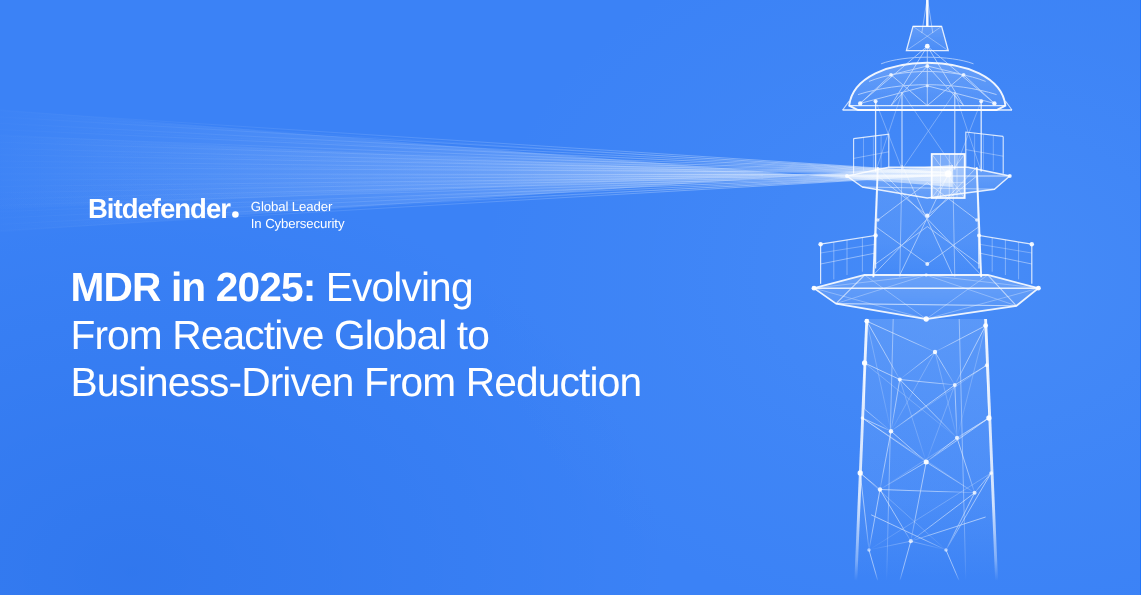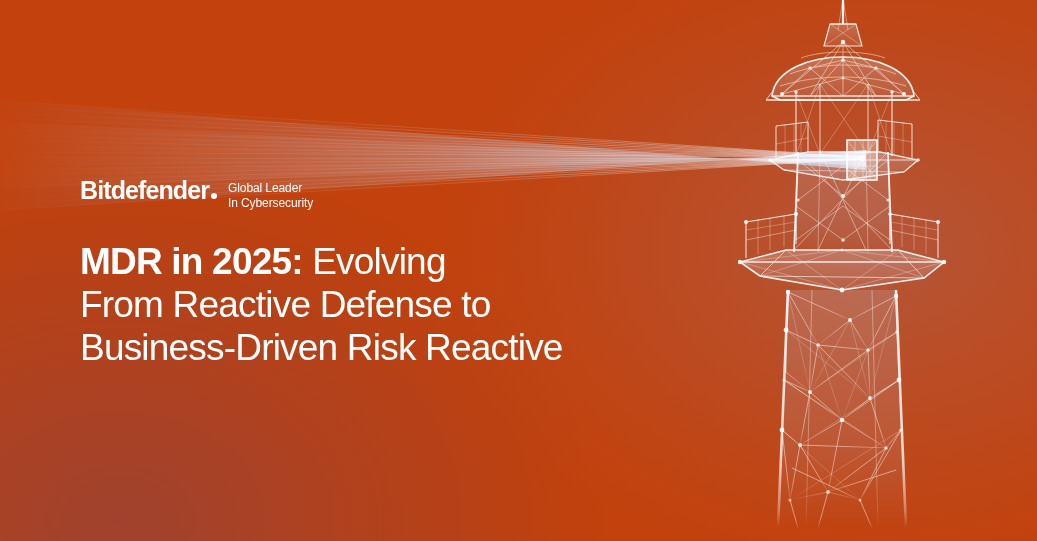--- a/index.html
+++ b/index.html
@@ -5,21 +5,21 @@
   html, body {
     margin: 0;
     padding: 0;
     background: #0668fa;
   }
   #stage {
     position: relative;
     width: 1037px;
     height: 541px;
     overflow: hidden;
-    background: #c2410c;
+    background: #3b82f6;
     font-family: "Liberation Sans", sans-serif;
     -webkit-font-smoothing: antialiased;
   }
   
   .bg-glow {
     position: absolute;
     inset: 0;
     background:
       radial-gradient(ellipse 620px 460px at 880px 250px, rgba(120,180,255,0.18) 0%, rgba(120,180,255,0.06) 45%, rgba(6,104,250,0) 72%),
       radial-gradient(ellipse 700px 520px at 120px 520px, rgba(0,70,200,0.18) 0%, rgba(6,104,250,0) 70%);
@@ -64,21 +64,21 @@
     font-weight: 500;
     line-height: 1.28;
     letter-spacing: -0.1px;
     padding-top: 3px;
     white-space: nowrap;
   }
 
   
   .headline {
     position: absolute;
-    left: 80px;
+    left: 64px;
     top: 240px;
     z-index: 6;
     color: #ffffff;
     font-size: 37px;
     line-height: 43px;
     font-weight: 400;
     letter-spacing: -0.8px;
     max-width: 720px;
   }
   .headline .hl-line { display: block; white-space: nowrap; }
@@ -464,17 +464,17 @@
       <span class="brand-reg"></span>
     </div>
     <div class="brand-tagline">
       <span>Global Leader</span><br>
       <span>In Cybersecurity</span>
     </div>
   </div>
 
   <div class="headline">
     <span class="hl-line"><span class="hl-strong">MDR in 2025:</span><span> Evolving</span></span>
-    <span class="hl-line">From Reactive Defense to</span>
-    <span class="hl-line">Business-Driven Risk Reactive</span>
+    <span class="hl-line">From Reactive Global to</span>
+    <span class="hl-line">Business-Driven From Reduction</span>
   </div>
 
 </div>
 
 </body></html>

